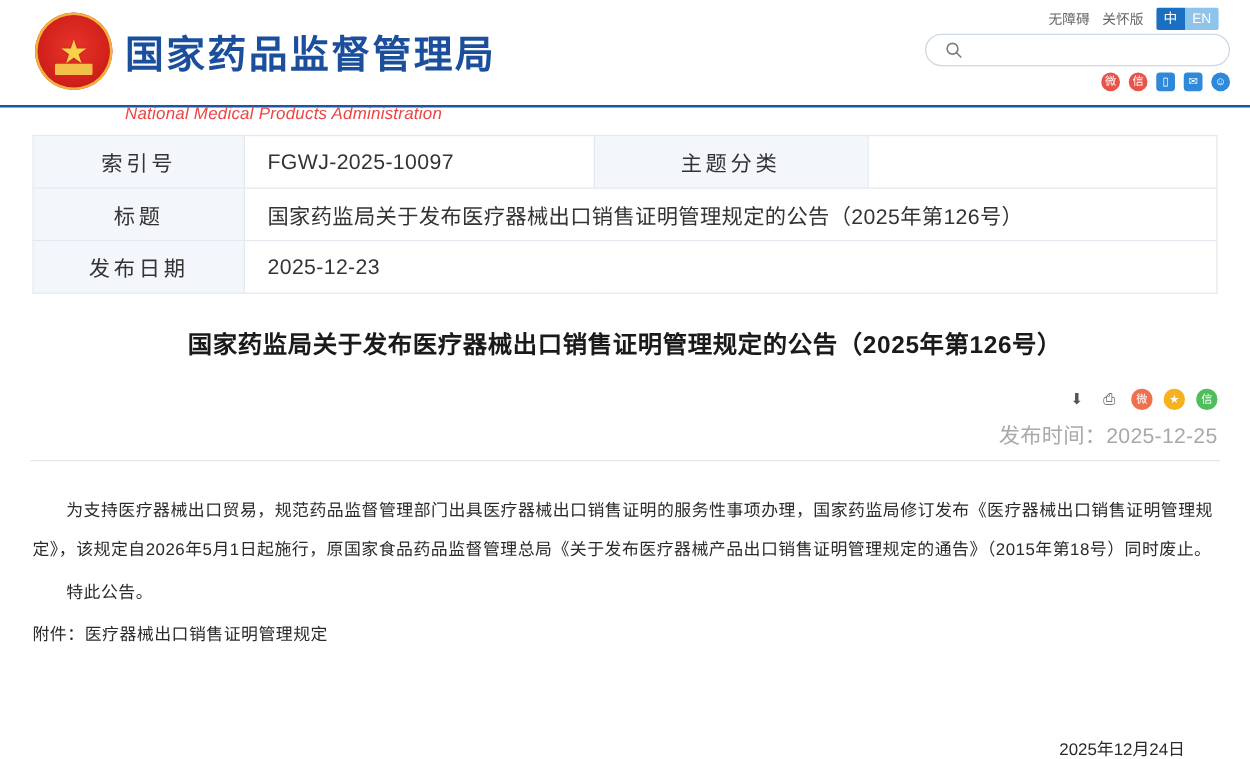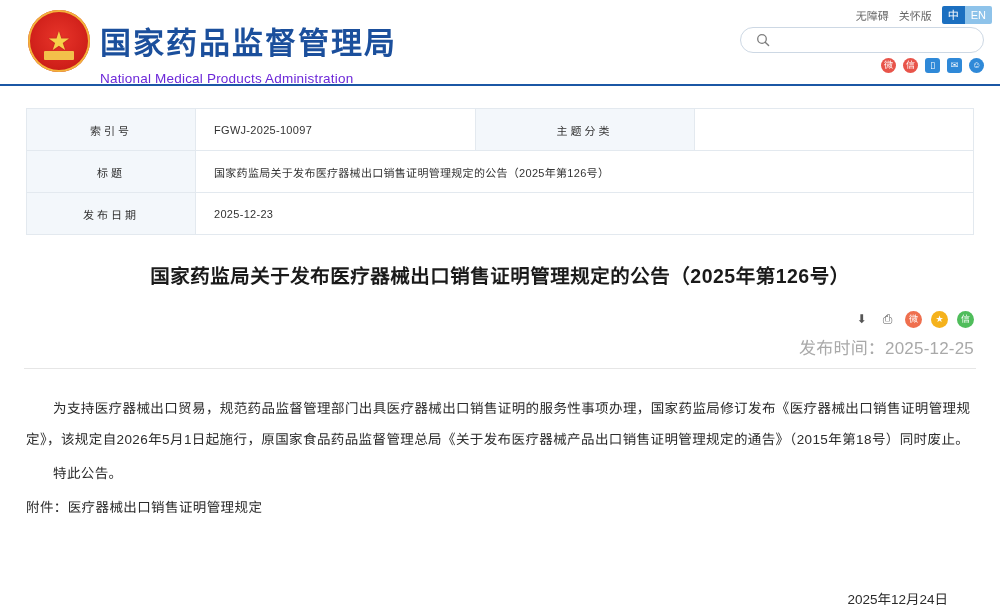--- a/index.html
+++ b/index.html
@@ -60,32 +60,32 @@
   .title-cn {
     font-size: 31px;
     font-weight: bold;
     color: #1b4f9c;
     letter-spacing: 2px;
     line-height: 38px;
     white-space: nowrap;
   }
   .title-en {
     font-size: 13.5px;
-    color: #6d28d9;
+    color: #ef4444;
     letter-spacing: .2px;
-    margin-top: 8px;
+    margin-top: 20px;
     white-space: nowrap;
+    font-style: italic;
   }
 
   .top-links {
     position: absolute;
-    right: 8px;
+    right: 25px;
     top: 6px;
     display: flex;
-    align-items: center;
     gap: 10px;
     font-size: 11px;
     color: #666;
   }
   .top-links a {
     color: #666;
     text-decoration: none;
   }
   .lang-box {
     display: flex;
@@ -159,21 +159,21 @@
     position: relative;
     background: #fff;
     padding: 0 24px;
   }
 
   .meta-table {
     width: 948px;
     margin: 22px auto 0;
     border-collapse: collapse;
     table-layout: fixed;
-    font-size: 11px;
+    font-size: 17px;
     color: #333;
   }
   .meta-table td {
     border: 1px solid #e3e9ef;
     height: 33px;
     padding: 4px 10px;
     vertical-align: middle;
   }
   .meta-table td.lbl {
     background: #f3f7fb;

